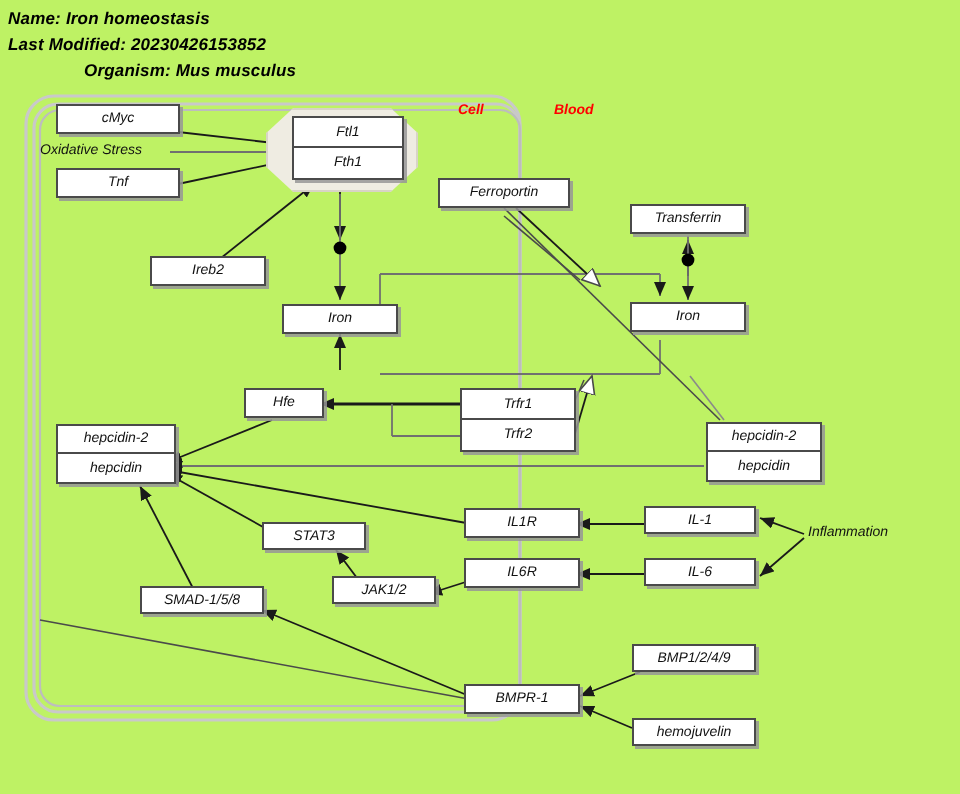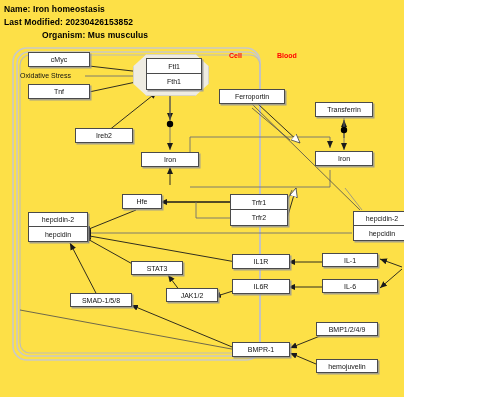--- a/index.html
+++ b/index.html
@@ -1,17 +1,17 @@
 <!DOCTYPE html>
 <html><head>
 <meta charset="utf-8">
 <style>
   html,body{margin:0;padding:0;background:#ffffff;}
   body{font-family:"Liberation Sans", sans-serif;}
-  #root{position:relative;width:404px;height:397px;background:#fde047;overflow:hidden;}
+  #root{position:relative;width:480px;height:397px;background:#bef264;overflow:hidden;font-style:italic;}
 
   .hdr{position:absolute;left:4px;font-weight:bold;font-size:8.5px;color:#000;white-space:nowrap;letter-spacing:0.1px;}
   #h1{top:4px;} #h2{top:17px;} #h3{top:30px;margin-left:38px;}
 
   svg#canvas{position:absolute;left:0;top:0;width:480px;height:397px;}
 
   .node{position:absolute;box-sizing:border-box;background:#ffffff;border:1px solid #4a4a4a;
         box-shadow:1.5px 1.5px 0 0 rgba(150,150,150,0.85);
         display:flex;align-items:center;justify-content:center;
         font-size:7px;color:#111;white-space:nowrap;overflow:hidden;}

